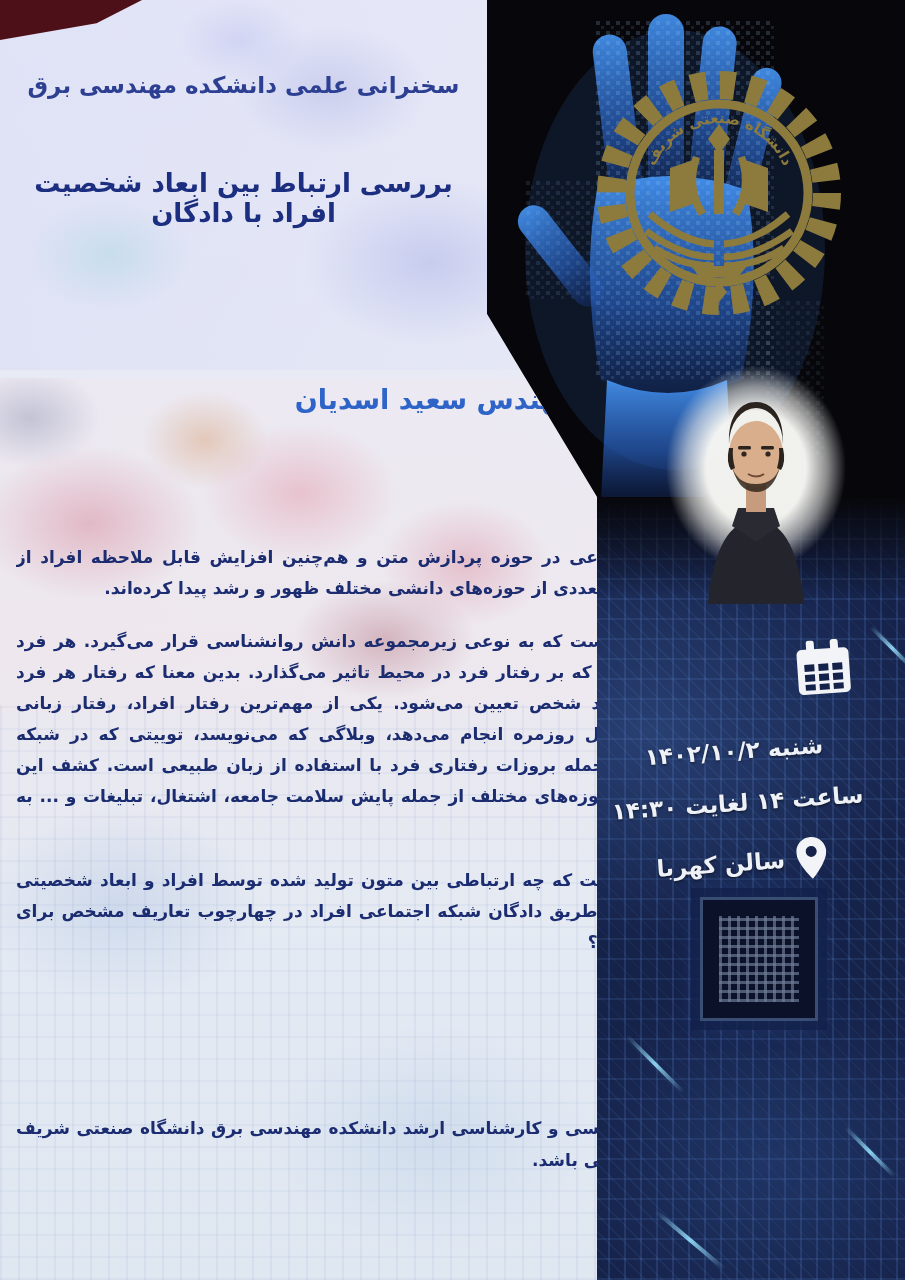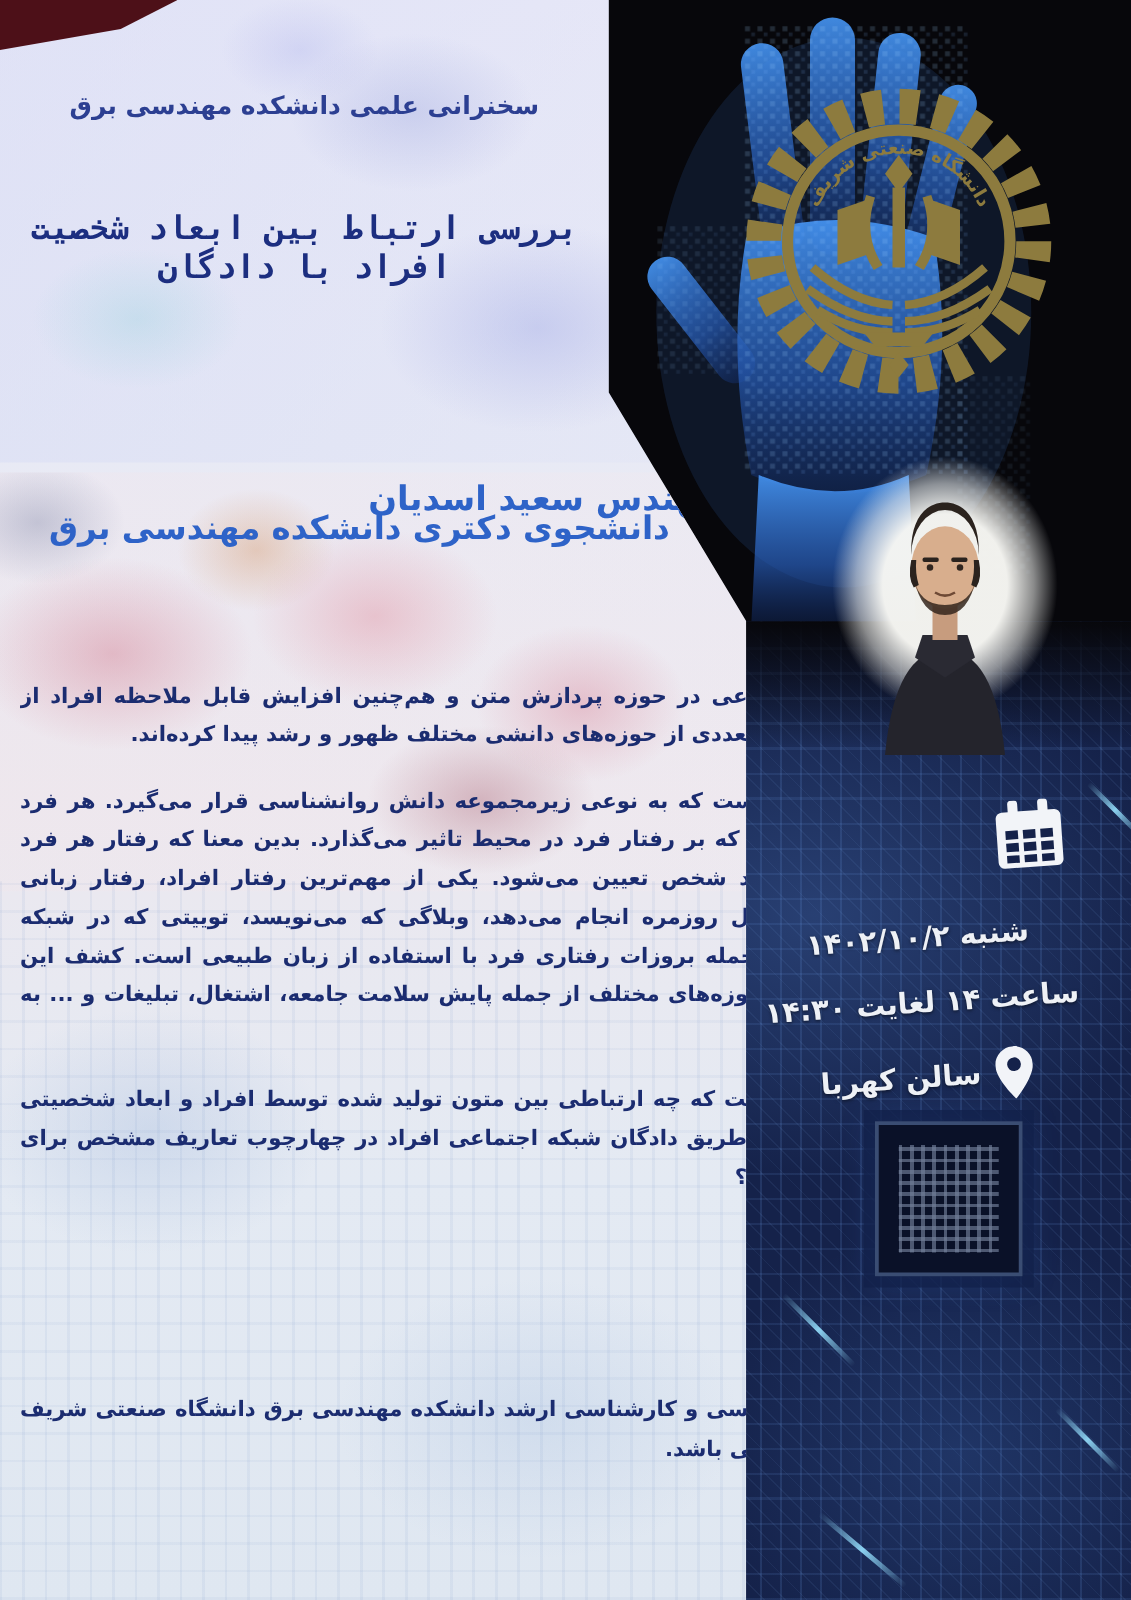--- a/index.html
+++ b/index.html
@@ -80,23 +80,23 @@
       linear-gradient(100deg, rgba(242,228,233,.30), rgba(246,238,242,.22));}
   .bg-circuit-faint{position:absolute;left:0;right:0;top:705px;bottom:0;
     background:
       repeating-linear-gradient(90deg, rgba(120,150,200,.10) 0 2px, transparent 2px 18px),
       repeating-linear-gradient(0deg, rgba(120,150,200,.08) 0 2px, transparent 2px 22px),
       radial-gradient(200px 140px at 120px 200px, rgba(140,170,215,.26), transparent 70%),
       radial-gradient(230px 160px at 430px 430px, rgba(150,180,220,.22), transparent 70%);}
   .corner-ribbon{position:absolute;left:0;top:0;width:142px;height:40px;background:#4d1018;
     clip-path:polygon(0 0,100% 0,68% 58%,0 100%);}
   .event-heading{position:absolute;left:0;top:72px;width:487px;text-align:center;
-    font-size:20px;font-weight:bold;color:#2c3f92;}
+    font-size:23px;font-weight:bold;color:#2c3f92;}
   .title-line{position:absolute;left:0;width:487px;text-align:center;
-    font-size:26px;font-weight:bold;color:#1c2e80;font-family:Liberation Mono, monospace;}
+    font-size:26px;font-weight:bold;color:#1c2e80;}
   .t1{top:168px;} .t2{top:226px;}
   .speaker-name{position:absolute;left:0;top:364px;width:575px;text-align:right;
     font-size:27px;font-weight:bold;color:#2e63c8;margin-top:20px;}
   .speaker-role{position:absolute;left:0;top:408px;width:575px;text-align:center;
     font-size:26px;font-weight:bold;color:#2e63c8;}
   .sec-heading{position:absolute;right:22px;font-size:25px;font-weight:bold;color:#2a6bd4;}
   .abs-h{top:492px;} .bio-h{top:1062px;}
   .abstract-body{position:absolute;right:20px;left:16px;top:542px;height:508px;overflow:hidden;
     font-size:17px;line-height:31px;font-weight:bold;color:#1b2c70;
     text-align:justify;}
@@ -232,21 +232,20 @@
     <div class="bg-illu"></div>
     <div class="bg-photo-band"></div>
     <div class="bg-circuit-faint"></div>
     <div class="corner-ribbon"></div>
 
     <div class="event-heading">سخنرانی علمی دانشکده مهندسی برق</div>
 
     <div class="title-line t1">بررسی ارتباط بین ابعاد شخصیت افراد با دادگان</div>
 
     <div class="speaker-name">مهندس سعید اسدیان</div>
-    <div class="speaker-role">دانشجوی دکتری دانشکده مهندسی برق</div>
 
     <div class="sec-heading abs-h">چکیده :</div>
     <div class="abstract-body">
       <p>با افزایش کاربردهای هوش مصنوعی در حوزه پردازش متن و هم‌چنین افزایش قابل ملاحظه افراد از شبکه‌های اجتماعی، پژوهش‌های متعددی از حوزه‌های دانشی مختلف ظهور و رشد پیدا کرده‌اند.</p>
       <p>یکی از حوزه‌ها شخصیت‌شناسی است که به نوعی زیرمجموعه دانش روانشناسی قرار می‌گیرد. هر فرد دارای ابعاد مختلف شخصیتی است که بر رفتار فرد در محیط تاثیر می‌گذارد. بدین معنا که رفتار هر فرد در یک محیط مشخص توسط ابعاد شخص تعیین می‌شود. یکی از مهم‌ترین رفتار افراد، رفتار زبانی آن‌هاست. صحبتی که فرد در طول روزمره انجام می‌دهد، وبلاگی که می‌نویسد، توییتی که در شبکه اجتماعی منتشر می‌کنند، همه از جمله بروزات رفتاری فرد با استفاده از زبان طبیعی است. کشف این ارتباط کاربردهای فراوانی را در حوزه‌های مختلف از جمله پایش سلامت جامعه، اشتغال، تبلیغات و ... به وجود آورده است.</p>
       <p>چالش مهمی که وجود دارد این است که چه ارتباطی بین متون تولید شده توسط افراد و ابعاد شخصیتی آن‌ها وجود دارد؟ آیا این ارتباط از طریق دادگان شبکه اجتماعی افراد در چهارچوب تعاریف مشخص برای ابعاد شخصیتی قابل استخراج است؟</p>
     </div>
 
     <div class="sec-heading bio-h">بیوگرافی :</div>
     <div class="bio-text">سعید اسدیان دانش آموخته کارشناسی و کارشناسی ارشد دانشکده مهندسی برق دانشگاه صنعتی شریف و ورودی سال ۱۴۰۰ مقطع دکترا می باشد.</div>

